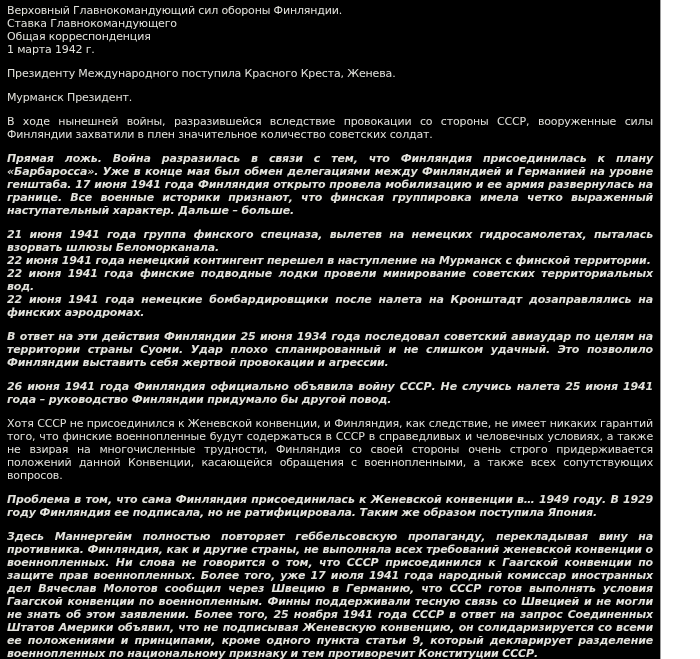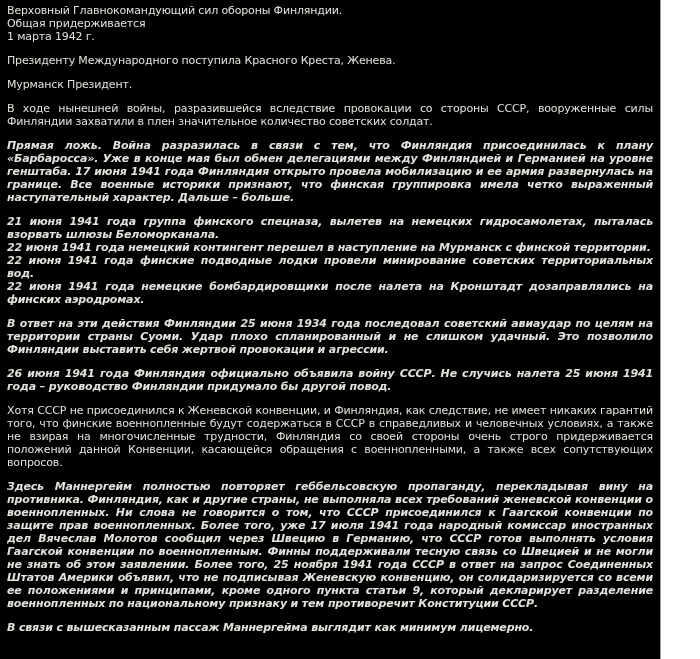--- a/index.html
+++ b/index.html
@@ -50,30 +50,32 @@
   .gap {
     margin-bottom: 11px;
   }
 </style>
 </head>
 <body>
 
 <div class="page">
   <div class="content">
     <p class="line">Верховный Главнокомандующий сил обороны Финляндии.</p>
-    <p class="line">Общая придерживается</p>
+    <p class="line">Ставка Главнокомандующего</p>
+    <p class="line">Общая корреспонденция</p>
     <p class="line gap">1 марта 1942 г.</p>
     <p class="line gap">Президенту Международного поступила Красного Креста, Женева.</p>
     <p class="line gap">Мурманск Президент.</p>
     <p class="para gap">В ходе нынешней войны, разразившейся вследствие провокации со стороны СССР, вооруженные силы Финляндии захватили в плен значительное количество советских солдат.</p>
     <p class="para italic gap">Прямая ложь. Война разразилась в связи с тем, что Финляндия присоединилась к плану «Барбаросса». Уже в конце мая был обмен делегациями между Финляндией и Германией на уровне генштаба. 17 июня 1941 года Финляндия открыто провела мобилизацию и ее армия развернулась на границе. Все военные историки признают, что финская группировка имела четко выраженный наступательный характер. Дальше – больше.</p>
     <p class="para italic">21 июня 1941 года группа финского спецназа, вылетев на немецких гидросамолетах, пыталась взорвать шлюзы Беломорканала.</p>
     <p class="para italic">22 июня 1941 года немецкий контингент перешел в наступление на Мурманск с финской территории.</p>
     <p class="para italic">22 июня 1941 года финские подводные лодки провели минирование советских территориальных вод.</p>
     <p class="para italic gap">22 июня 1941 года немецкие бомбардировщики после налета на Кронштадт дозаправлялись на финских аэродромах.</p>
     <p class="para italic gap">В ответ на эти действия Финляндии 25 июня 1934 года последовал советский авиаудар по целям на территории страны Суоми. Удар плохо спланированный и не слишком удачный. Это позволило Финляндии выставить себя жертвой провокации и агрессии.</p>
     <p class="para italic gap">26 июня 1941 года Финляндия официально объявила войну СССР. Не случись налета 25 июня 1941 года – руководство Финляндии придумало бы другой повод.</p>
     <p class="para gap">Хотя СССР не присоединился к Женевской конвенции, и Финляндия, как следствие, не имеет никаких гарантий того, что финские военнопленные будут содержаться в СССР в справедливых и человечных условиях, а также не взирая на многочисленные трудности, Финляндия со своей стороны очень строго придерживается положений данной Конвенции, касающейся обращения с военнопленными, а также всех сопутствующих вопросов.</p>
+    <p class="para italic gap">Проблема в том, что сама Финляндия присоединилась к Женевской конвенции в… 1949 году. В 1929 году Финляндия ее подписала, но не ратифицировала. Таким же образом поступила Япония.</p>
     <p class="para italic gap">Здесь Маннергейм полностью повторяет геббельсовскую пропаганду, перекладывая вину на противника. Финляндия, как и другие страны, не выполняла всех требований женевской конвенции о военнопленных. Ни слова не говорится о том, что СССР присоединился к Гаагской конвенции по защите прав военнопленных. Более того, уже 17 июля 1941 года народный комиссар иностранных дел Вячеслав Молотов сообщил через Швецию в Германию, что СССР готов выполнять условия Гаагской конвенции по военнопленным. Финны поддерживали тесную связь со Швецией и не могли не знать об этом заявлении. Более того, 25 ноября 1941 года СССР в ответ на запрос Соединенных Штатов Америки объявил, что не подписывая Женевскую конвенцию, он солидаризируется со всеми ее положениями и принципами, кроме одного пункта статьи 9, который декларирует разделение военнопленных по национальному признаку и тем противоречит Конституции СССР.</p>
     <p class="para italic">В связи с вышесказанным пассаж Маннергейма выглядит как минимум лицемерно.</p>
   </div>
   <div class="strip"></div>
 </div>
 
 </body></html>

